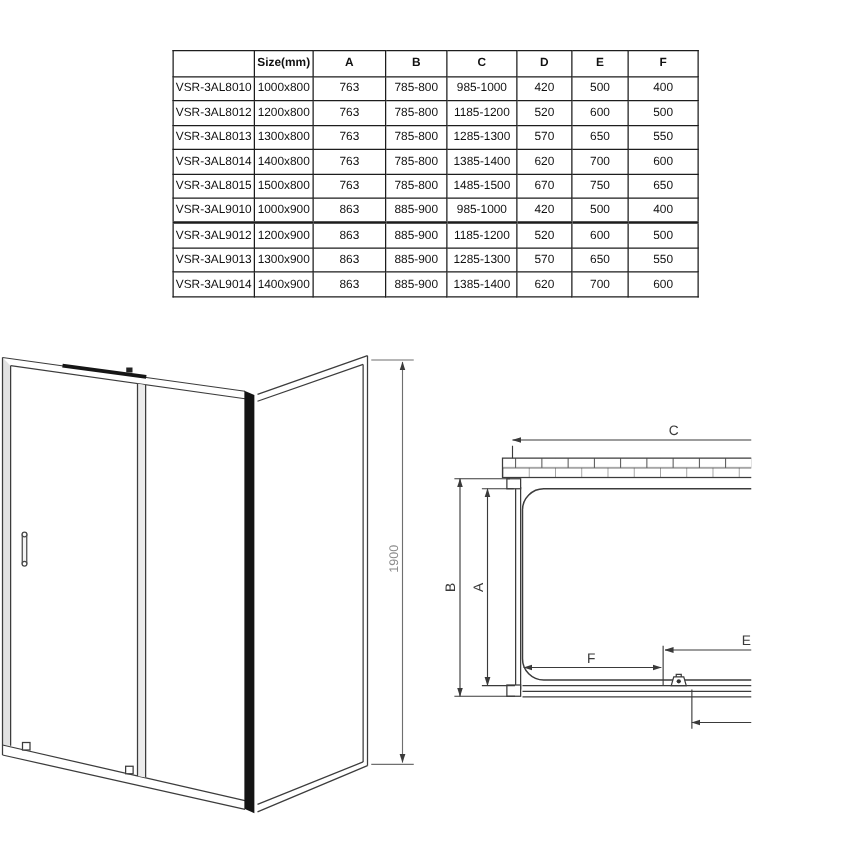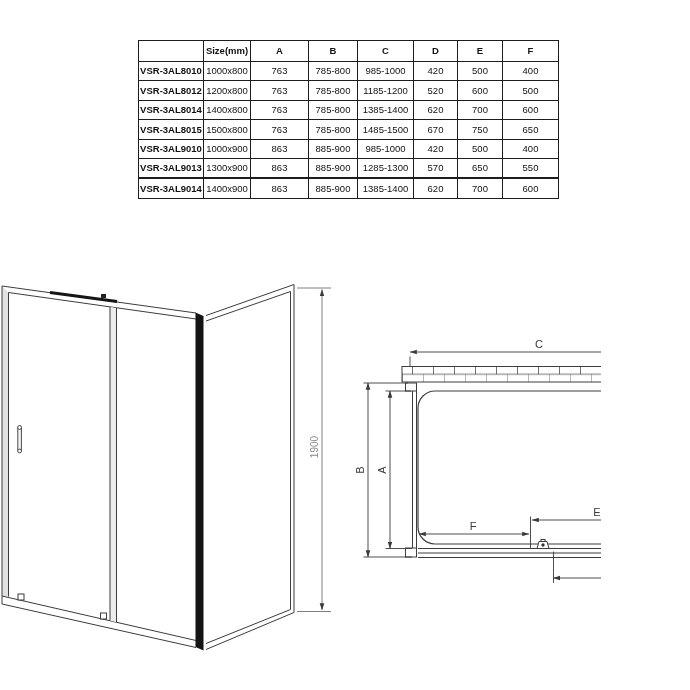--- a/index.html
+++ b/index.html
@@ -11,21 +11,21 @@
   table.spec {
     position:absolute; left:138px; top:40px; width:420px;
     border-collapse:collapse; table-layout:fixed;
   }
   table.spec th, table.spec td {
     border:1px solid #1d1d1d; text-align:center; vertical-align:middle;
     font-size:9.5px; color:#111; padding:0; height:18.4px; line-height:1;
     white-space:nowrap; overflow:hidden; background:#fff;
   }
   table.spec thead th { height:20px; font-weight:bold; }
-  table.spec td.model { font-weight:bold;text-align:center; }
+  table.spec td.model { font-weight:normal;text-align:center; }
   table.spec tbody tr:nth-child(7) td { border-top-width:2px; }
   
   svg.front-svg { position:absolute; left:0px; top:283px; }
   svg.top-svg   { position:absolute; left:355px; top:333px; }
   svg text { font-family:"Liberation Sans", sans-serif; }
   .dimtext { fill:#3a3a3a; font-size:11px; }
   .dimtext-gray { fill:#8a8a8a; font-size:10px; }
 </style>
 </head>
 <body>
@@ -72,20 +72,30 @@
       <td class="model">VSR-3AL8012</td>
       <td>1200x800</td>
       <td>763</td>
       <td>785-800</td>
       <td>1185-1200</td>
       <td>520</td>
       <td>600</td>
       <td>500</td>
     </tr>
 
+    <tr>
+      <td class="model">VSR-3AL8013</td>
+      <td>1300x800</td>
+      <td>763</td>
+      <td>785-800</td>
+      <td>1285-1300</td>
+      <td>570</td>
+      <td>650</td>
+      <td>550</td>
+    </tr>
 
     <tr>
       <td class="model">VSR-3AL8014</td>
       <td>1400x800</td>
       <td>763</td>
       <td>785-800</td>
       <td>1385-1400</td>
       <td>620</td>
       <td>700</td>
       <td>600</td>
@@ -107,20 +117,30 @@
       <td>1000x900</td>
       <td>863</td>
       <td>885-900</td>
       <td>985-1000</td>
       <td>420</td>
       <td>500</td>
       <td>400</td>
     </tr>
 
 
+    <tr>
+      <td class="model">VSR-3AL9012</td>
+      <td>1200x900</td>
+      <td>863</td>
+      <td>885-900</td>
+      <td>1185-1200</td>
+      <td>520</td>
+      <td>600</td>
+      <td>500</td>
+    </tr>
 
     <tr>
       <td class="model">VSR-3AL9013</td>
       <td>1300x900</td>
       <td>863</td>
       <td>885-900</td>
       <td>1285-1300</td>
       <td>570</td>
       <td>650</td>
       <td>550</td>

